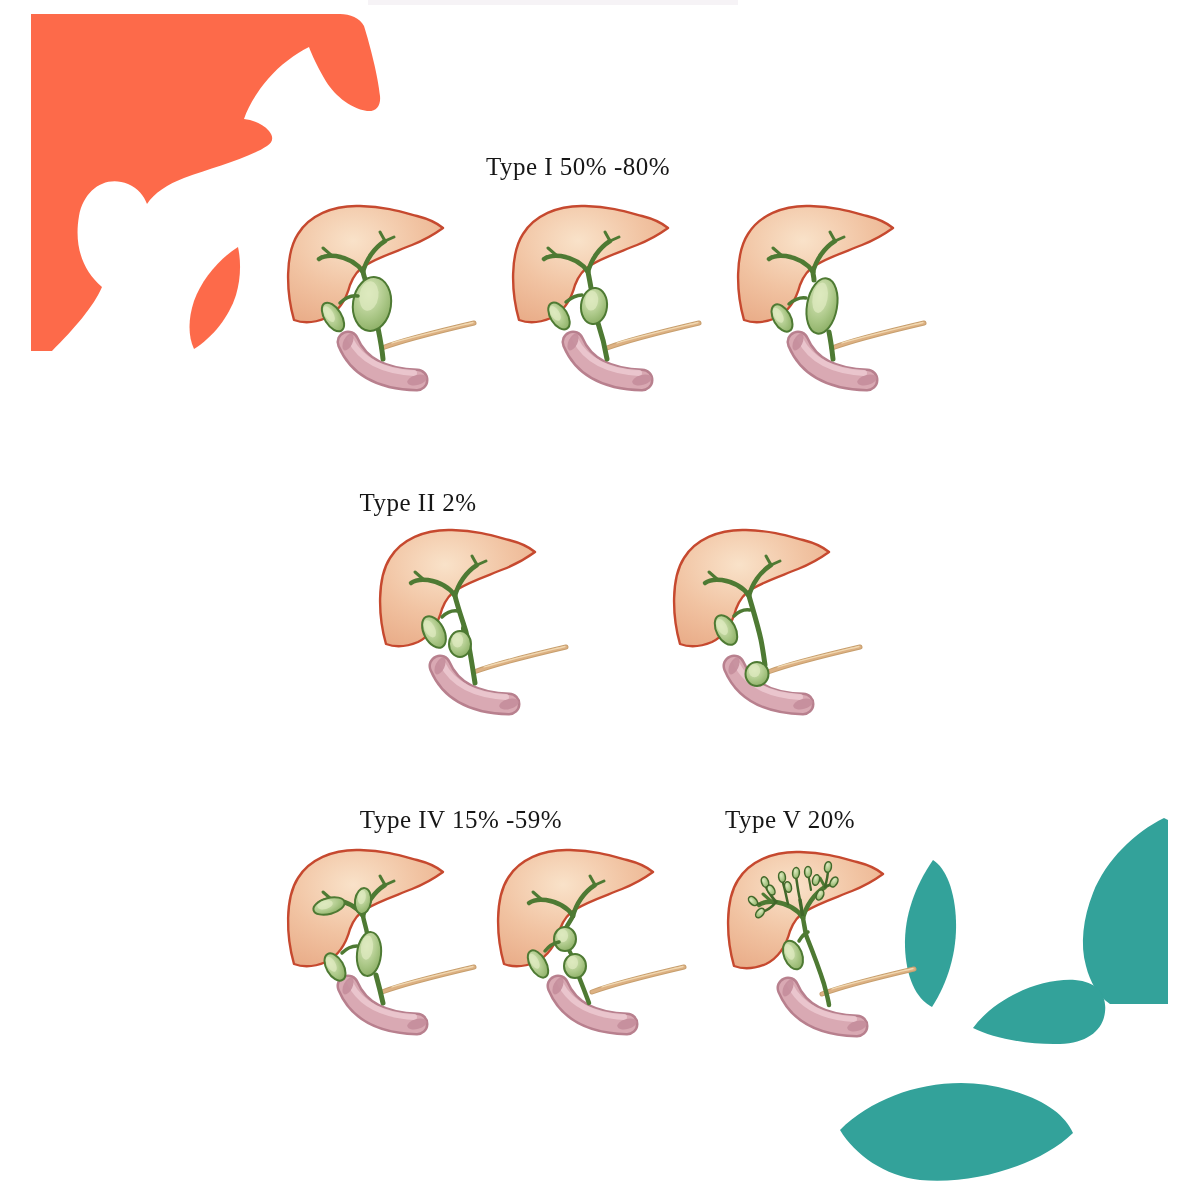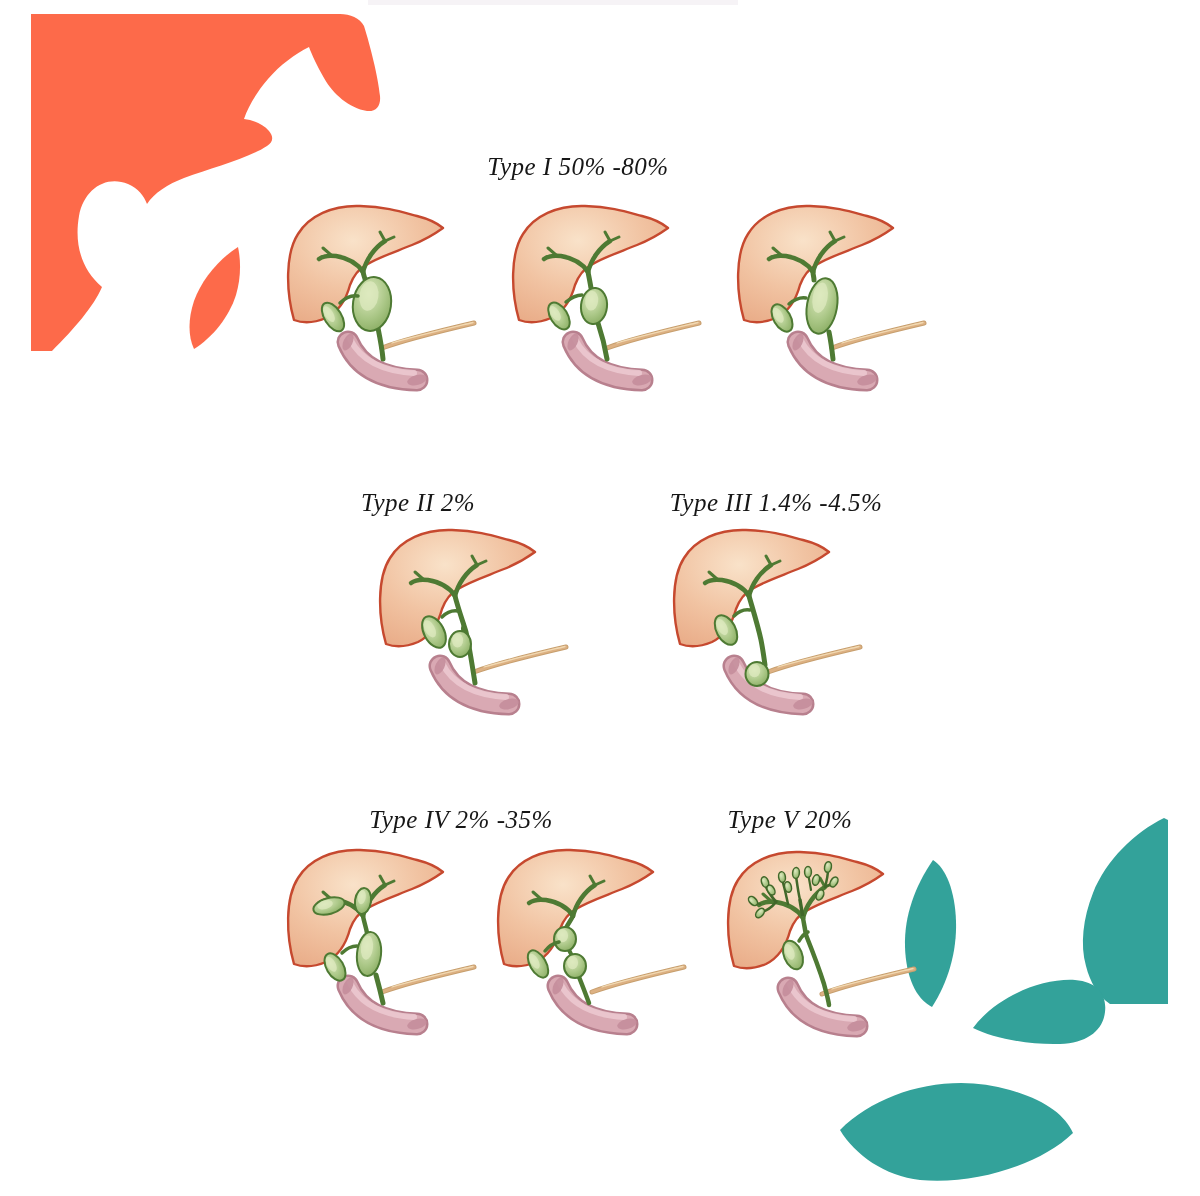--- a/index.html
+++ b/index.html
@@ -1,18 +1,18 @@
 <!DOCTYPE html>
 <html><head>
 <meta charset="utf-8">
 <style>
   html,body{margin:0;padding:0;background:#ffffff;}
   body{width:1200px;height:1196px;position:relative;overflow:hidden;
        font-family:"Liberation Serif",serif;}
-  .page{position:absolute;inset:0;font-style:italic;}
+  .page{position:absolute;inset:0;}
   .top-strip{position:absolute;left:368px;top:0;width:370px;height:5px;background:#f6f3f6;}
   .deco{position:absolute;}
   .deco-tl{left:0;top:0;}
   .deco-br{left:830px;top:690px;}
   .lbl{position:absolute;transform:translateX(-50%);font-size:25px;color:#161616;
        white-space:nowrap;font-weight:400;letter-spacing:0.5px;margin:0;}
   .lbl-1{left:578px;top:153px;}
   .lbl-2{left:418px;top:489px;text-align:center;}
   .lbl-3{left:776px;top:489px;}
   .lbl-4{left:461px;top:806px;}
@@ -48,22 +48,21 @@
     <path d="M334,128 C305,142 276,170 263,203 C253,228 250,255 256,276
          C260,292 268,306 280,314 L338,314 L338,130 Z" fill="#33a29a"></path>
     <path d="M143,338 C165,308 210,288 245,290 C268,292 277,305 275,322
          C273,340 258,353 230,354 C198,355 163,348 143,338 Z" fill="#33a29a"></path>
     <path d="M10,440 C50,400 120,382 180,400 C215,410 235,425 243,443
          C210,475 145,495 90,490 C55,486 25,465 10,440 Z" fill="#33a29a"></path>
   </svg>
 
   <h2 class="lbl lbl-1" style="color: rgb(22, 22, 22);">Type I 50% -80%</h2>
   <h2 class="lbl lbl-2" style="color: rgb(22, 22, 22);">Type II 2%</h2>
-  <h2 class="lbl lbl-3" style="color: rgb(22, 22, 22);">Type III 1.4% -4.5%</h2>
-  <h2 class="lbl lbl-4" style="color: rgb(22, 22, 22);">Type IV 2% -35%</h2>
+  <h2 class="lbl lbl-4" style="color: rgb(22, 22, 22);">Type IV 15% -59%</h2>
   <h2 class="lbl lbl-5" style="color: rgb(22, 22, 22);">Type V 20%</h2>
 
   <div class="fig fig-1a">
       <svg viewBox="0 0 220 205" xmlns="http://www.w3.org/2000/svg">
    <defs>
  <radialGradient id="lg-type1a" cx="42%" cy="30%" r="78%">
    <stop offset="0%" stop-color="#f9e2c9"></stop>
    <stop offset="55%" stop-color="#f1c3a2"></stop>
    <stop offset="100%" stop-color="#e9ac88"></stop>
  </radialGradient>

